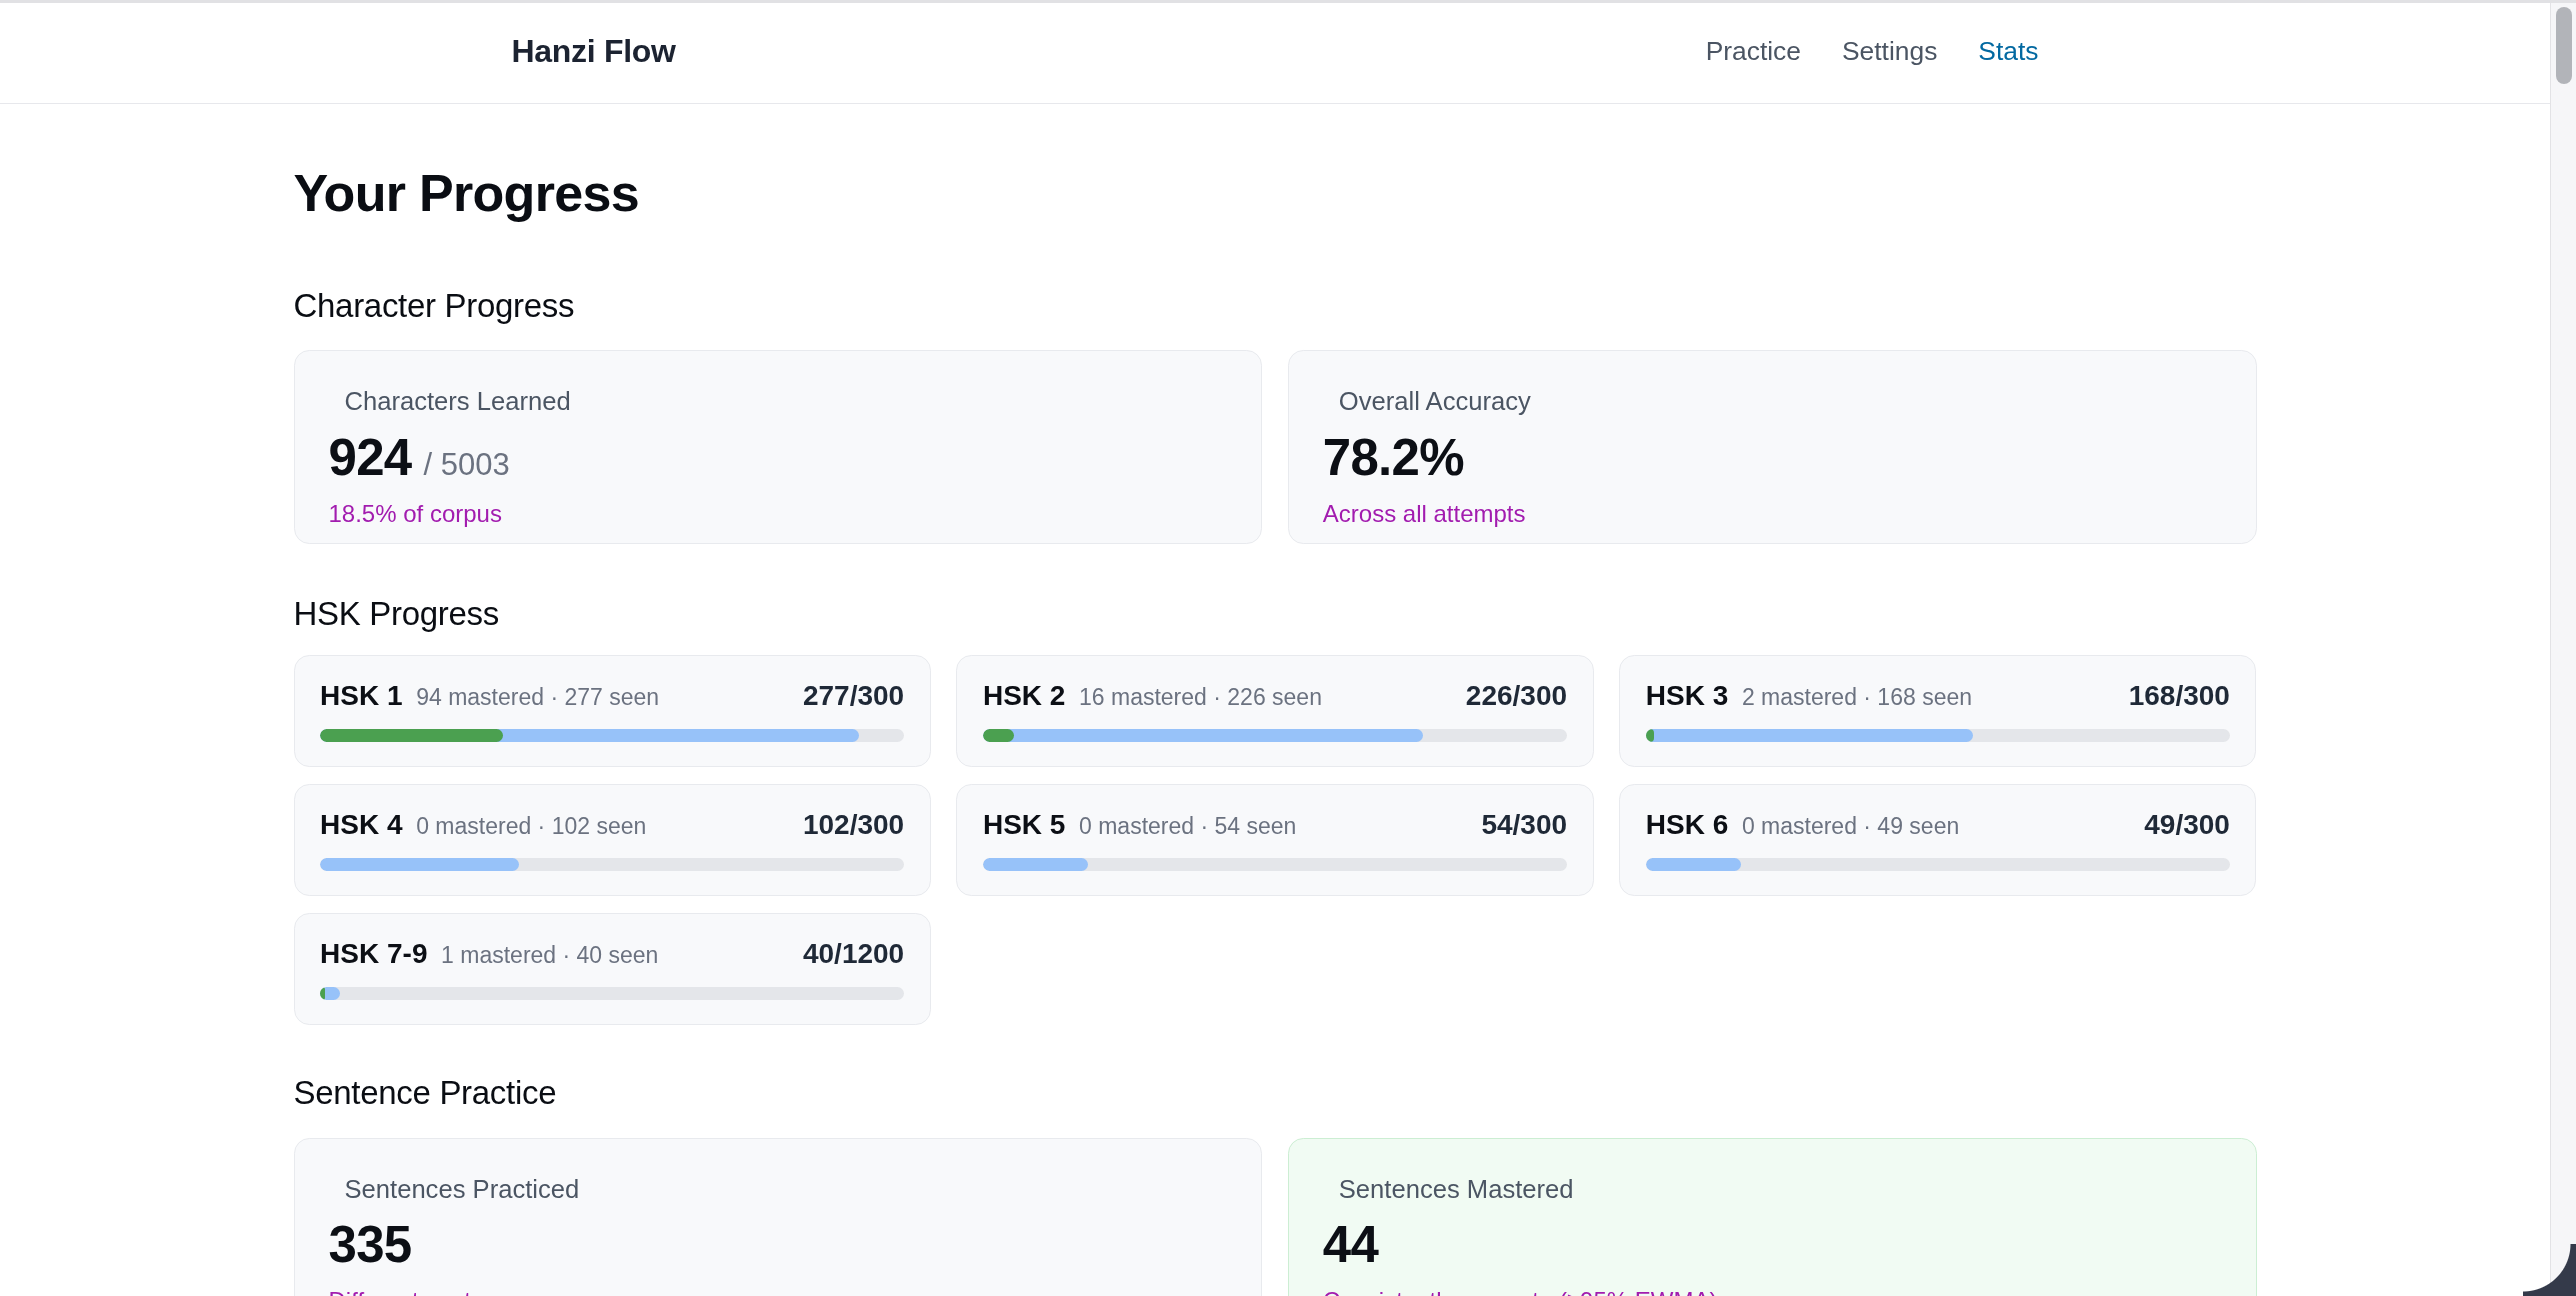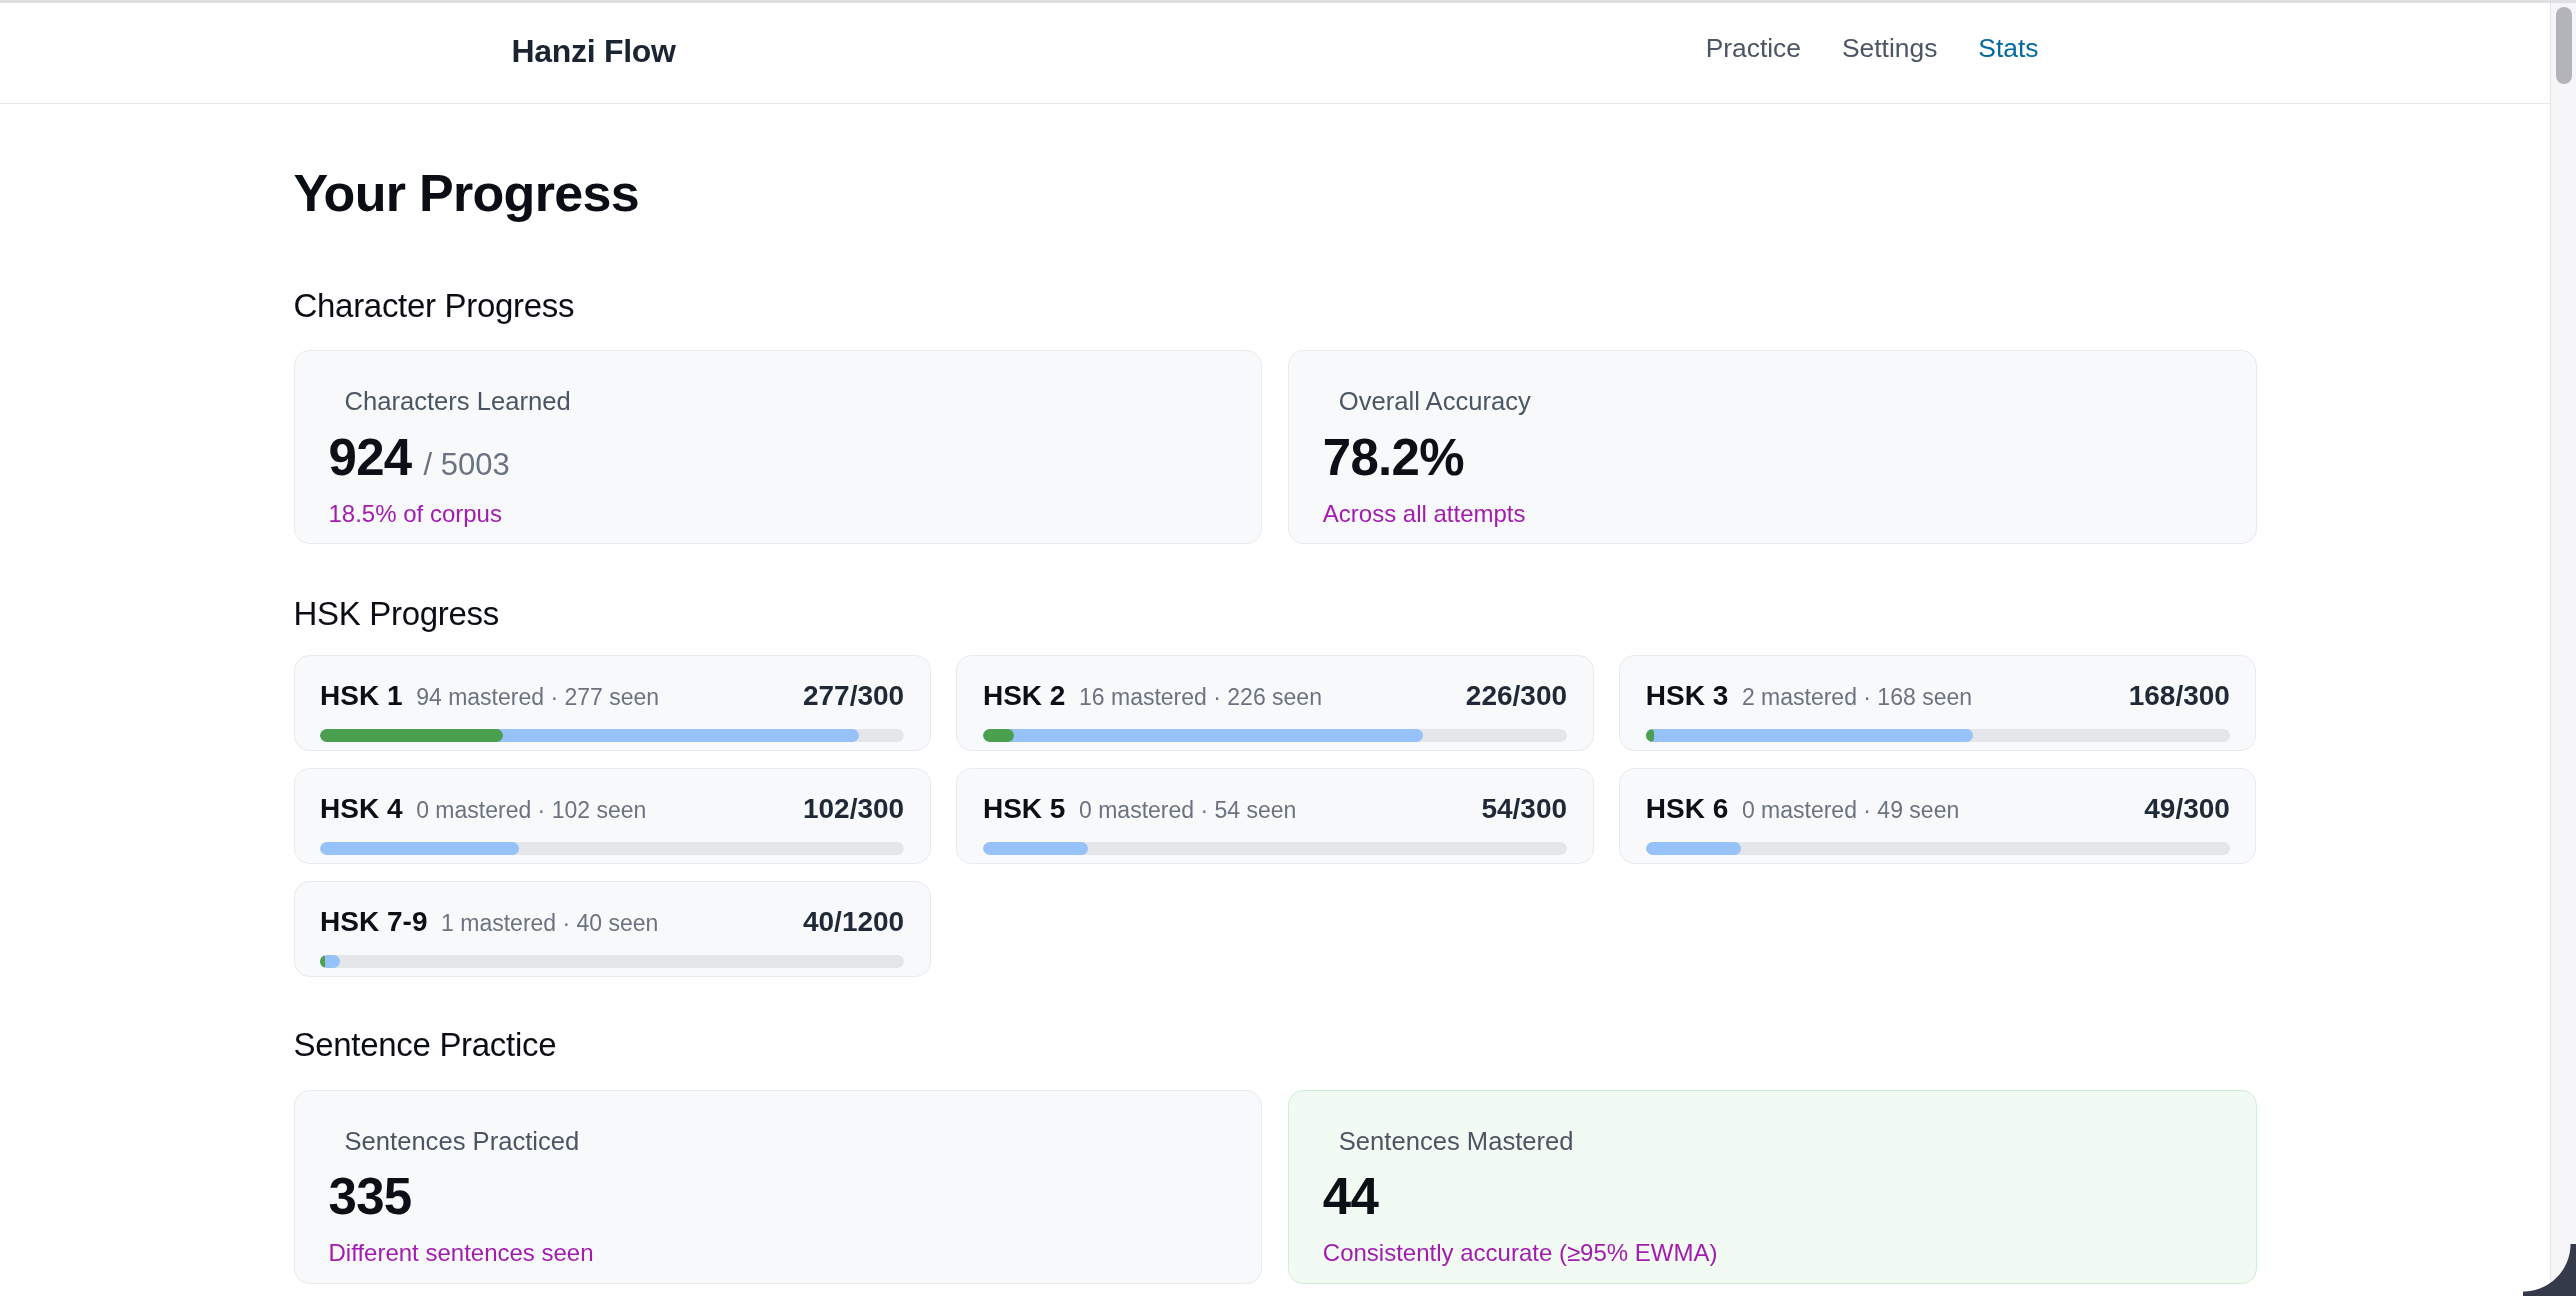--- a/index.html
+++ b/index.html
@@ -19,21 +19,21 @@
   .content-area { width: 2550px; }
 
   
   .navbar {
     height: 104px; background: #ffffff;
     border-bottom: 1.7px solid #e7e8ec;
     display: flex; align-items: center;
   }
   .nav-inner {
     width: 1527px; margin: 16px auto;
-    display: flex; align-items: flex-start; justify-content: space-between;
+    display: flex; align-items: center; justify-content: space-between;
   }
   .brand { font-size: 32px; font-weight: 700; color: #1c2331; letter-spacing: -0.3px; }
   .nav-links { display: flex; align-items: center; gap: 41px; }
   .nav-link { font-size: 26.4px; color: #4b5563; text-decoration: none; cursor: pointer; }
   .nav-link.active { color: #0369a1; font-weight: 500; }
 
   
   main { width: 1963px; margin: 0 auto; }
   .page-title {
     font-size: 52px; font-weight: 700; margin: 60px 0 0;
@@ -62,21 +62,21 @@
   .stat-denom { font-size: 31px; font-weight: 500; color: #6b7280; }
   .stat-caption { margin-top: 17px; font-size: 24px; color: #a21caf; }
 
   
   .hsk-grid {
     display: grid; grid-template-columns: repeat(3, 1fr);
     gap: 17px 25.6px; margin-top: 22px;
   }
   .hsk-card {
     background: #f8f9fb; border: 1.7px solid #e8eaee; border-radius: 15.3px;
-    padding: 24px 25.6px; height: 96px;
+    padding: 24px 25.6px; height: 112px;
   }
   .hsk-head { display: flex; align-items: baseline; }
   .hsk-name { font-size: 28px; font-weight: 700; color: #0c0f15; white-space: nowrap; }
   .hsk-meta { font-size: 23px; color: #6b7280; margin-left: 13.6px; flex: 1; white-space: nowrap; }
   .hsk-count { font-size: 28px; font-weight: 700; color: #1f2937; white-space: nowrap; }
   .hsk-bar {
     margin-top: 17px; position: relative; height: 12.8px;
     border-radius: 851px; background: #e4e6ea; overflow: hidden;
   }
   .bar-seen, .bar-mastered {

